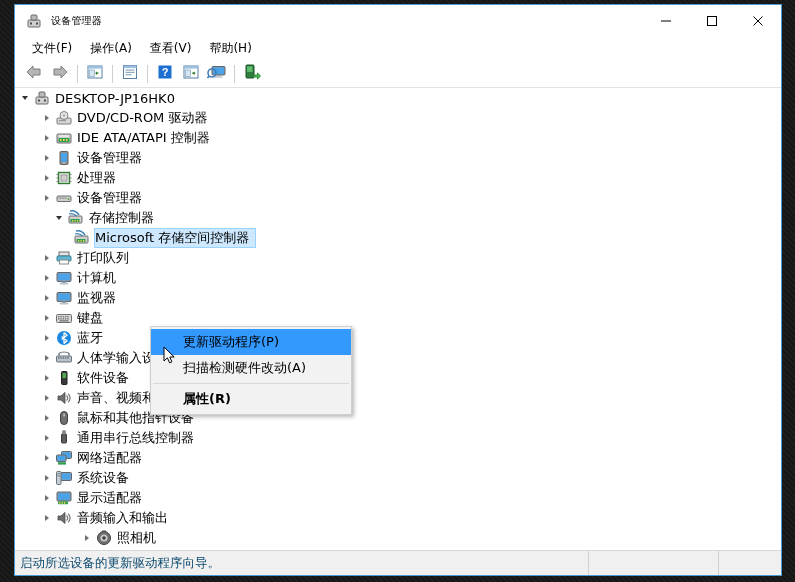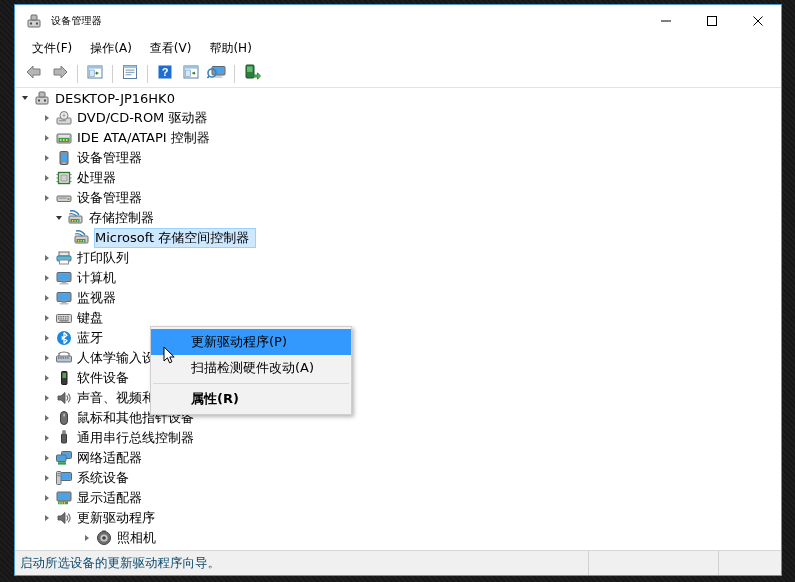--- a/index.html
+++ b/index.html
@@ -164,21 +164,21 @@
     background: #f2f2f2;
     border: 1px solid #cfcfcf;
     box-shadow: 2px 2px 4px rgba(0,0,0,.28);
     padding: 2px 0 2px 0;
     z-index: 50;
   }
   .ctx-item {
     height: 26px;
     display: flex;
     align-items: center;
-    padding-left: 40px;
+    padding-left: 32px;
     font-size: 13px;
     color: #000;
     cursor: default;
     white-space: nowrap;
   }
   .ctx-item.highlight { background: #3399ff; color: #000; }
   .ctx-item.bold { font-weight: bold; text-align: right; }
   .ctx-sep {
     height: 1px;
     background: #d8d8d8;
@@ -615,21 +615,21 @@
             <span class="twisty">
               <span class="chev"></span>
             </span>
             <span class="ticon">
               <svg width="18" height="18" viewBox="0 0 18 18">
                 <path d="M3 7 L6 7 L10 3.5 L10 14.5 L6 11 L3 11 Z" fill="#6f6f6f" stroke="#4a4a4a" stroke-width=".8"></path>
                 <path d="M11.5 6.5 C13.2 8, 13.2 10, 11.5 11.5" fill="none" stroke="#6f6f6f" stroke-width="1.2"></path>
                 <path d="M13.2 4.8 C15.8 7.3, 15.8 10.7, 13.2 13.2" fill="none" stroke="#6f6f6f" stroke-width="1.2"></path>
               </svg>
             </span>
-            <span class="tlabel">更新驱动程序</span>
+            <span class="tlabel">音频输入和输出</span>
           </div>
           <div class="tree-row" style="padding-left: 24px; margin-left: 40px;">
             <span class="twisty">
               <span class="chev"></span>
             </span>
             <span class="ticon">
               <svg width="18" height="18" viewBox="0 0 18 18">
                 <circle cx="9" cy="9" r="6.5" fill="#6f6f6f" stroke="#3f3f3f"></circle>
                 <circle cx="9" cy="9" r="3.6" fill="#c9c9c9"></circle>
                 <circle cx="9" cy="9" r="1.8" fill="#3f3f3f"></circle>

